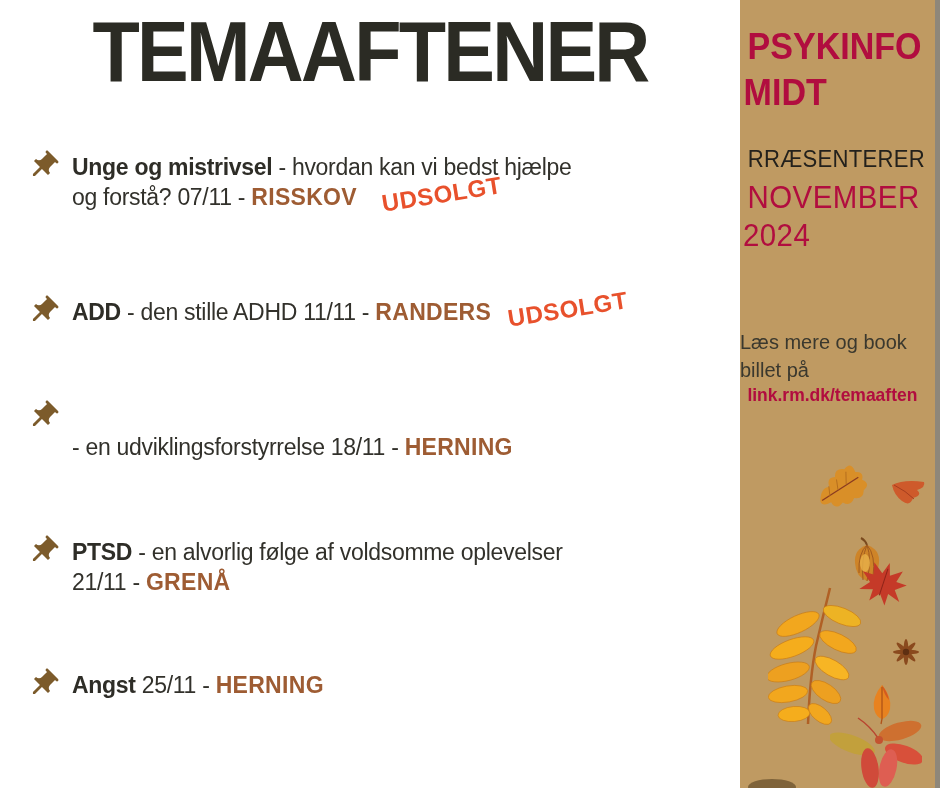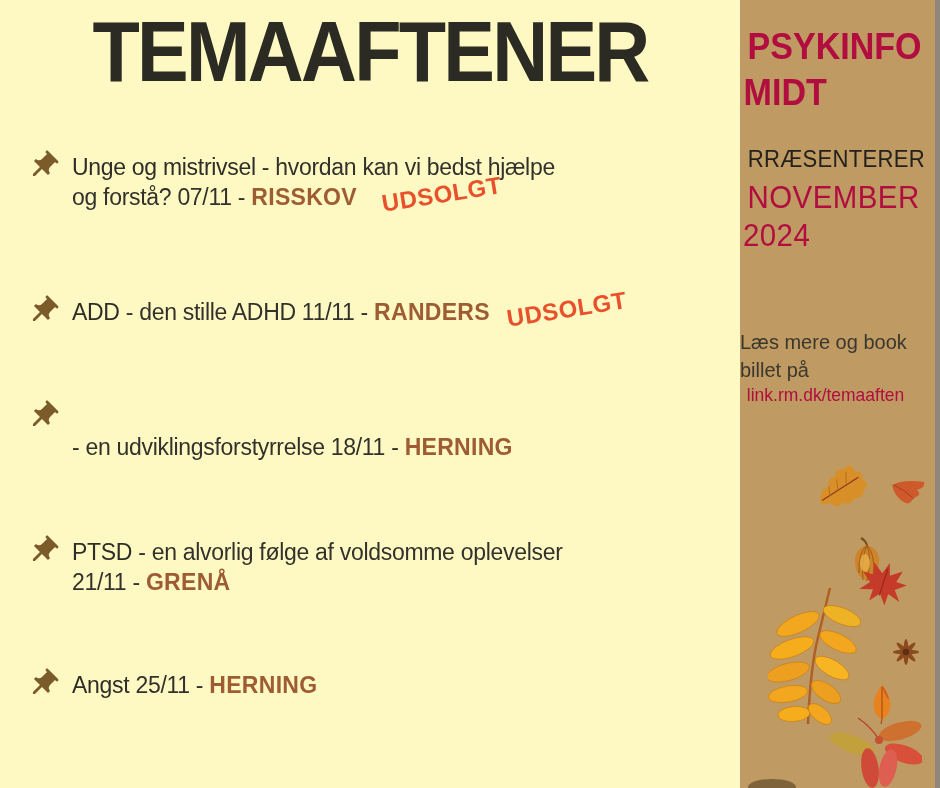--- a/index.html
+++ b/index.html
@@ -1,52 +1,52 @@
 <!DOCTYPE html>
 <html><head>
 <meta charset="utf-8">
 <style>
   html,body { margin:0; padding:0; background:#d8d5cf; }
   .poster {
     position:relative; width:940px; height:788px;
-    background:#fef9c3; overflow:hidden;
+    background:#ffffff; overflow:hidden;
     font-family:"Liberation Sans", sans-serif;
     color:#32312B;
   }
   .main { position:absolute; left:0; top:0; width:740px; height:788px; }
   .title {
     position:absolute; top:2px; left:50%;
     margin:0; white-space:nowrap;
     font-size:86px; font-weight:700; letter-spacing:-3px;
     color:#2B2B24;
     transform:translateX(-50%) scaleX(0.9);
     transform-origin:center;
   }
   .event { position:absolute; left:26px; width:700px; display:flex; align-items:flex-start; }
   .pin { flex:0 0 34px; margin-right:12px; margin-top:-3px; }
   .etext { font-size:23px; line-height:30px; letter-spacing:-0.3px; color:#32312B; }
-  .b { font-weight:400; color:#2E2D27; }
+  .b { font-weight:700; color:#2E2D27; }
   .city { font-weight:700; color:#9E5C33; letter-spacing:0.3px; }
   .soldout {
     display:inline-block; margin-left:24px;
     transform:rotate(-9deg) translateY(7px);
     transform-origin:left center;
     color:#E8512C; font-weight:700; font-size:24px; letter-spacing:0.5px;
   }
   .sidebar {
     position:absolute; left:740px; top:0; width:200px; height:788px;
     background:#BF9A62;
   }
   .sb-center { position:absolute; width:200px; text-align:left; }
   .cond { display:inline-block; transform:scaleX(0.92); transform-origin:center; white-space:nowrap; }
   .org { top:24px; line-height:46px; font-size:37px; font-weight:700; color:#B10D3F; }
   .presents { top:145px; font-size:24px; font-weight:400; color:#23211C; letter-spacing:0.3px; }
   .month { top:178px; line-height:38px; font-size:32px; font-weight:400; color:#B10D3F; letter-spacing:0.5px; }
   .booking { top:328px; font-size:20px; line-height:28px; color:#3A382E; }
-  .booklink { top:384px; font-size:19px; font-weight:400; color:#B10D3F; }
+  .booklink { top:384px; font-size:19px; font-weight:700; color:#B10D3F; }
   .leaf { position:absolute; }
   .edge-strip { position:absolute; left:935px; top:0; width:5px; height:788px; background:#8E877A; }
   .shadow-blob {
     position:absolute; left:8px; top:779px; width:48px; height:16px;
     background:rgba(75,55,25,0.55); border-radius:50%;
   }
 </style>
 </head>
 <body>
 

